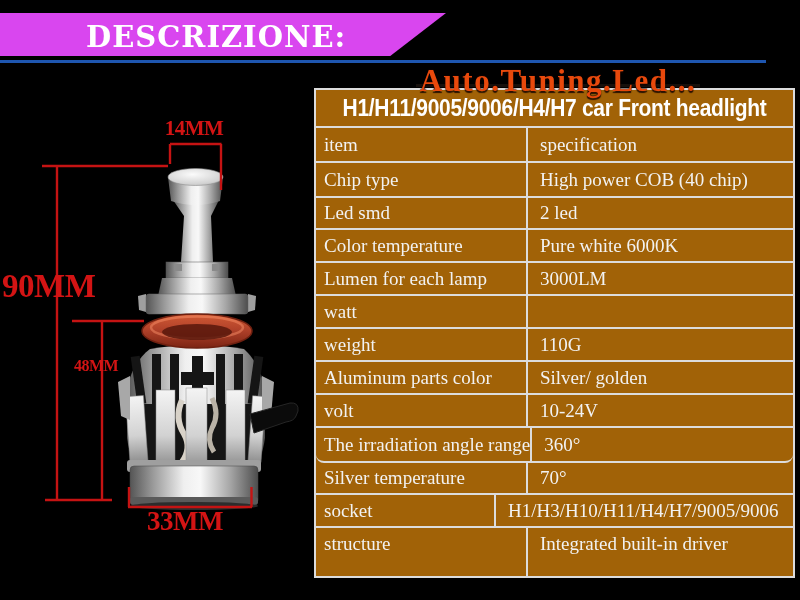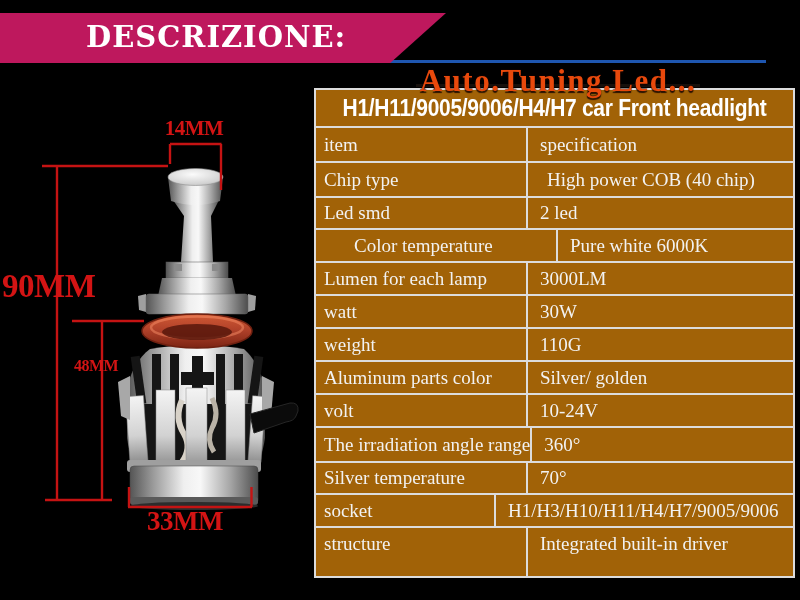--- a/index.html
+++ b/index.html
@@ -2,22 +2,22 @@
 <html><head>
 <meta charset="utf-8">
 <style>
   html,body{margin:0;padding:0;background:#000;}
   #canvas{
     position:relative; width:800px; height:600px; background:#000;
     overflow:hidden; font-family:"Liberation Serif", serif;
   }
   
   .banner{
-    position:absolute; left:0; top:13; width:446px; height:50px;
-    top:13px; background:#be185d;
+    position:absolute; left:0; top:13; width:446px; height:43px;
+    top:13px; background:#d946ef;
     clip-path:polygon(0 0,100% 0,87.5% 100%,0 100%);
   }
   .banner-label{
     display:block; padding-left:86px; line-height:49px;
     font-family:"DejaVu Serif", serif; font-weight:bold;
     font-size:29px; letter-spacing:1px; color:#ffffff;
   }
   .banner-underline{
     position:absolute; left:0; top:60px; width:766px; height:3px;
     background:#1e56b0;
@@ -204,53 +204,52 @@
 
   <div class="spec-table">
     <div class="spec-header">
       <span>H1/H11/9005/9006/H4/H7 car Front headlight</span>
     </div>
     <div id="spec-rows">
         <div class="spec-row" style="flex: 0 0 35px;">
           <div class="cell label">item</div>
           <div class="cell value">specification</div>
         </div>
-        <div class="spec-row" style="flex: 0 0 35px; gap: 7px;">
+        <div class="spec-row" style="flex: 0 0 35px;">
           <div class="cell label">Chip type</div>
           <div class="cell value">High power COB (40 chip)</div>
         </div>
         <div class="spec-row" style="flex: 0 0 32px;">
           <div class="cell label">Led smd</div>
           <div class="cell value">2 led</div>
         </div>
-        <div class="spec-row" style="flex: 0 0 33px; padding-left: 30px;">
+        <div class="spec-row" style="flex: 0 0 33px;">
           <div class="cell label">Color temperature</div>
           <div class="cell value">Pure white 6000K</div>
         </div>
         <div class="spec-row" style="flex: 0 0 33px;">
           <div class="cell label">Lumen for each lamp</div>
           <div class="cell value">3000LM</div>
         </div>
         <div class="spec-row" style="flex: 0 0 33px;">
           <div class="cell label">watt</div>
-          <div class="cell value">30W</div>
         </div>
         <div class="spec-row" style="flex: 0 0 33px;">
           <div class="cell label">weight</div>
           <div class="cell value">110G</div>
         </div>
         <div class="spec-row" style="flex: 0 0 33px;">
           <div class="cell label">Aluminum parts color</div>
           <div class="cell value">Silver/ golden</div>
         </div>
         <div class="spec-row" style="flex: 0 0 33px;">
           <div class="cell label">volt</div>
           <div class="cell value">10-24V</div>
         </div>
-        <div class="spec-row" style="flex: 0 0 35px;">
+        <div class="spec-row" style="flex: 0 0 35px; border-radius: 8px;">
           <div class="cell label">The irradiation angle range</div>
           <div class="cell value">360°</div>
         </div>
         <div class="spec-row" style="flex: 0 0 32px;">
           <div class="cell label">Silver temperature</div>
           <div class="cell value">70°</div>
         </div>
         <div class="spec-row wide" style="flex: 0 0 33px;">
           <div class="cell label">socket</div>
           <div class="cell value">H1/H3/H10/H11/H4/H7/9005/9006</div>

